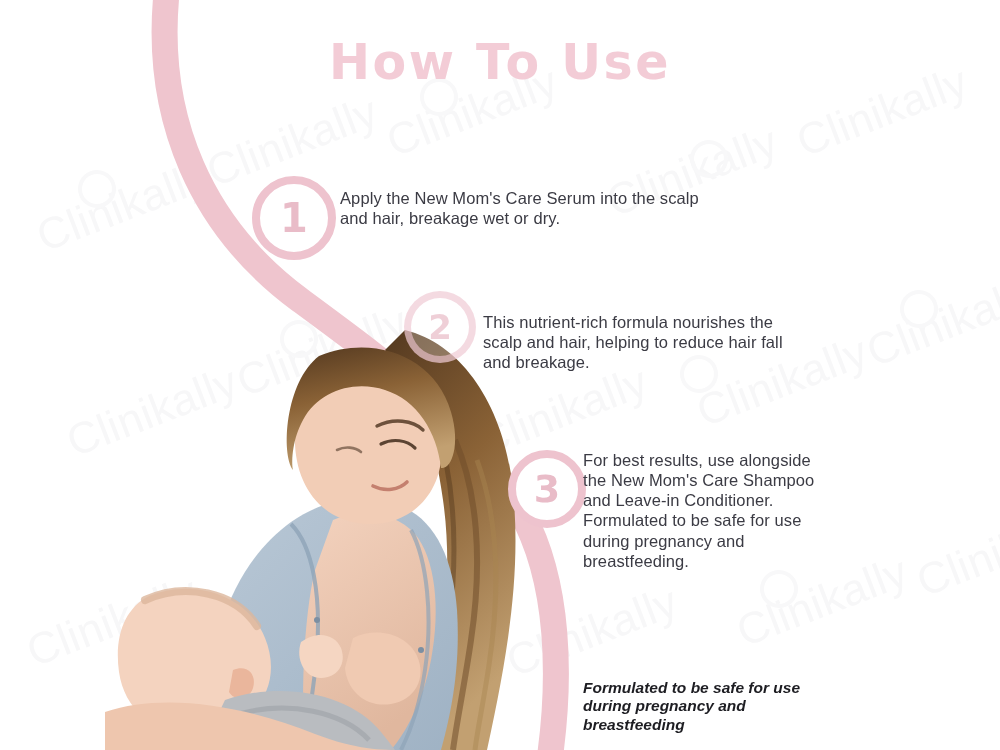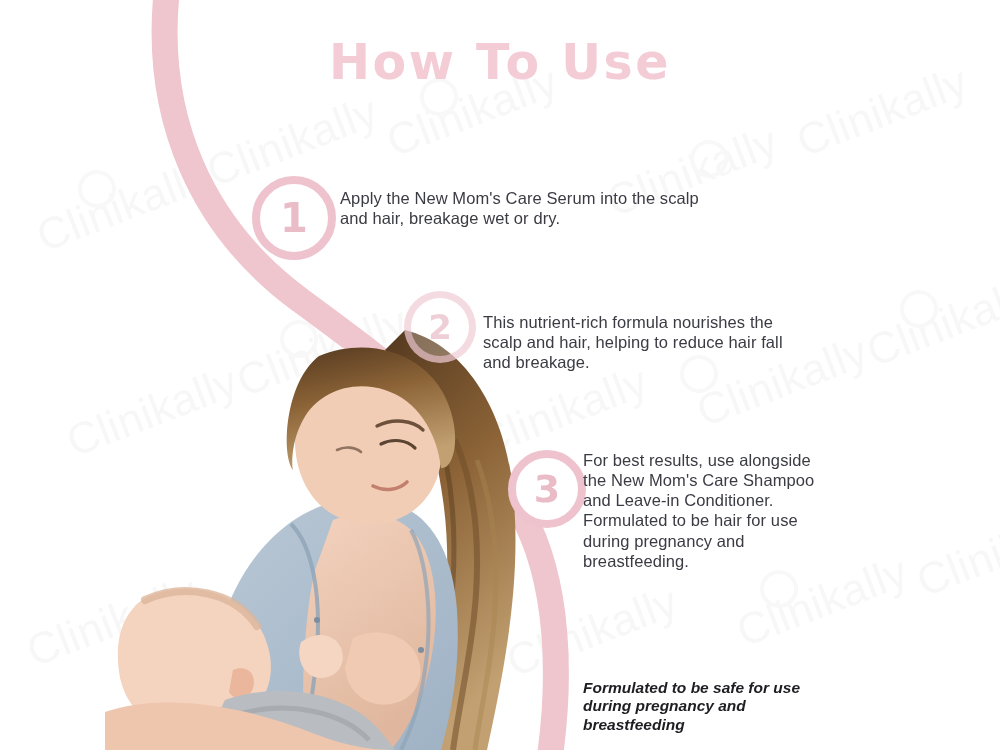--- a/index.html
+++ b/index.html
@@ -293,21 +293,21 @@
   <div class="step-text step-text-2">This nutrient-rich formula nourishes the
 scalp and hair, helping to reduce hair fall
 and breakage.</div>
 
   <div class="badge badge-3">
     <span>3</span>
   </div>
   <div class="step-text step-text-3">For best results, use alongside
 the New Mom's Care Shampoo
 and Leave-in Conditioner.
-Formulated to be hair for use
+Formulated to be safe for use
 during pregnancy and
 breastfeeding.</div>
 
   <div class="footer-note">Formulated to be safe for use
 during pregnancy and
 breastfeeding</div>
 
 </div>
 
 </body></html>

